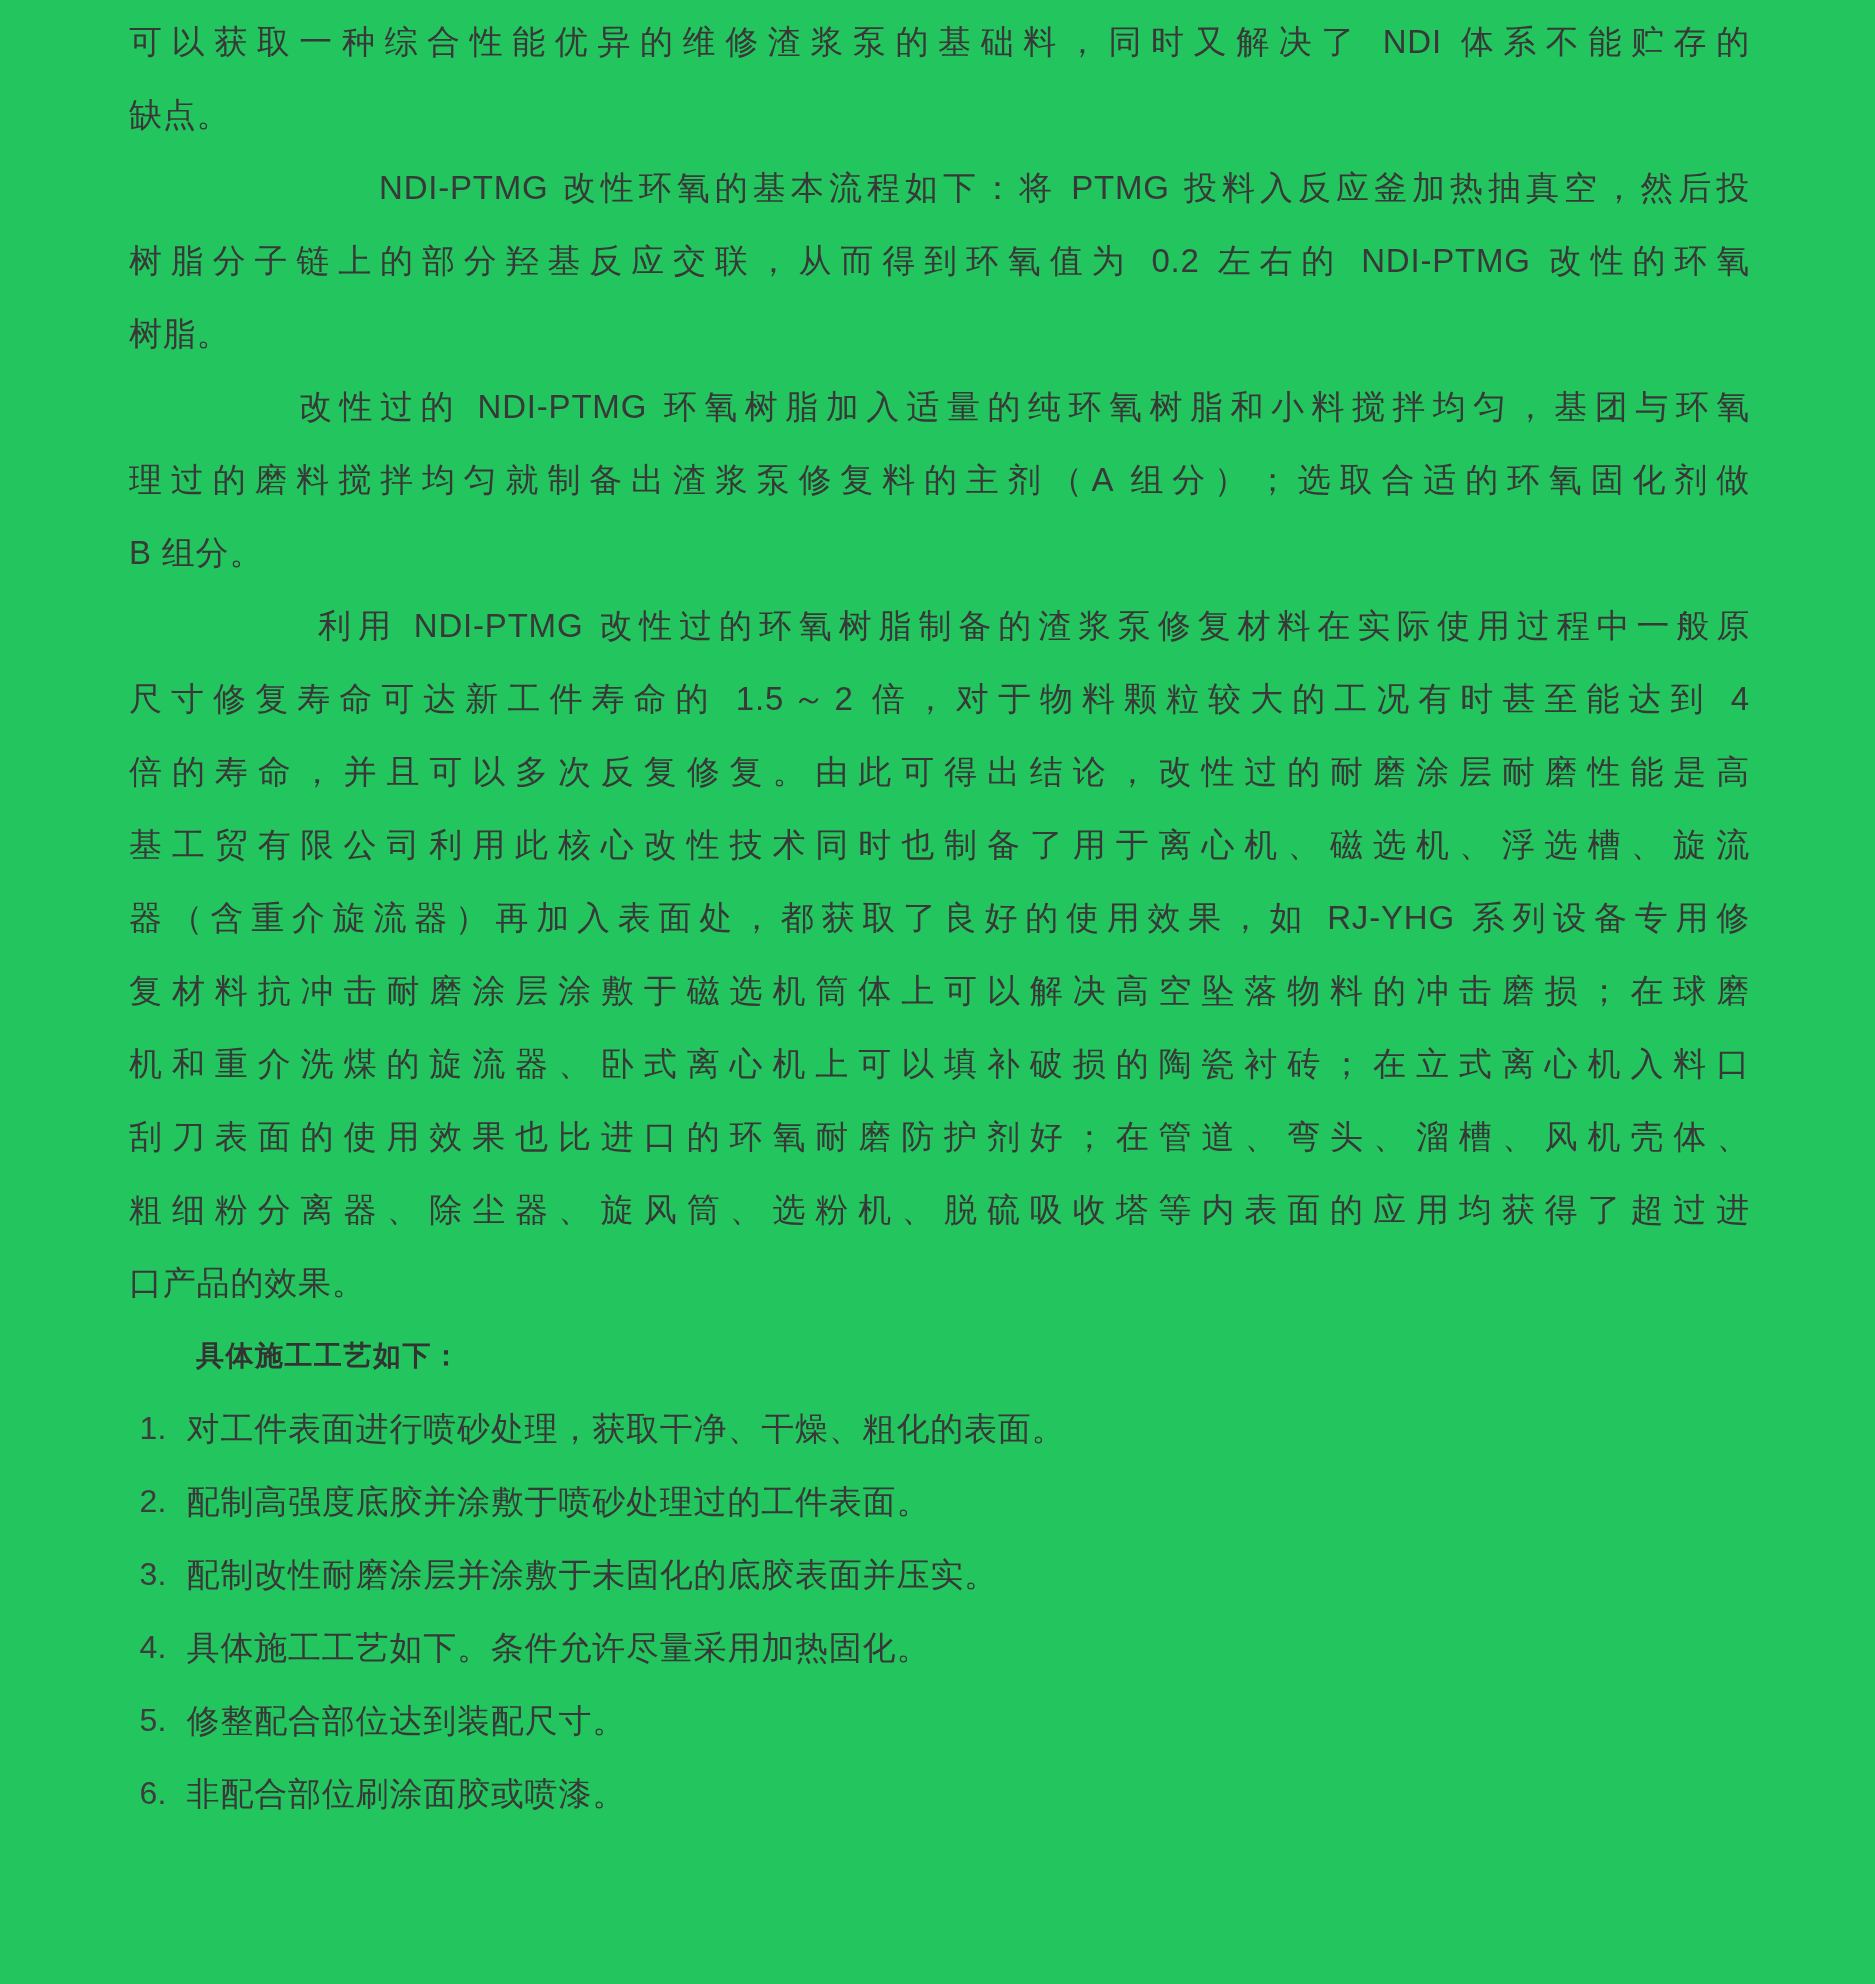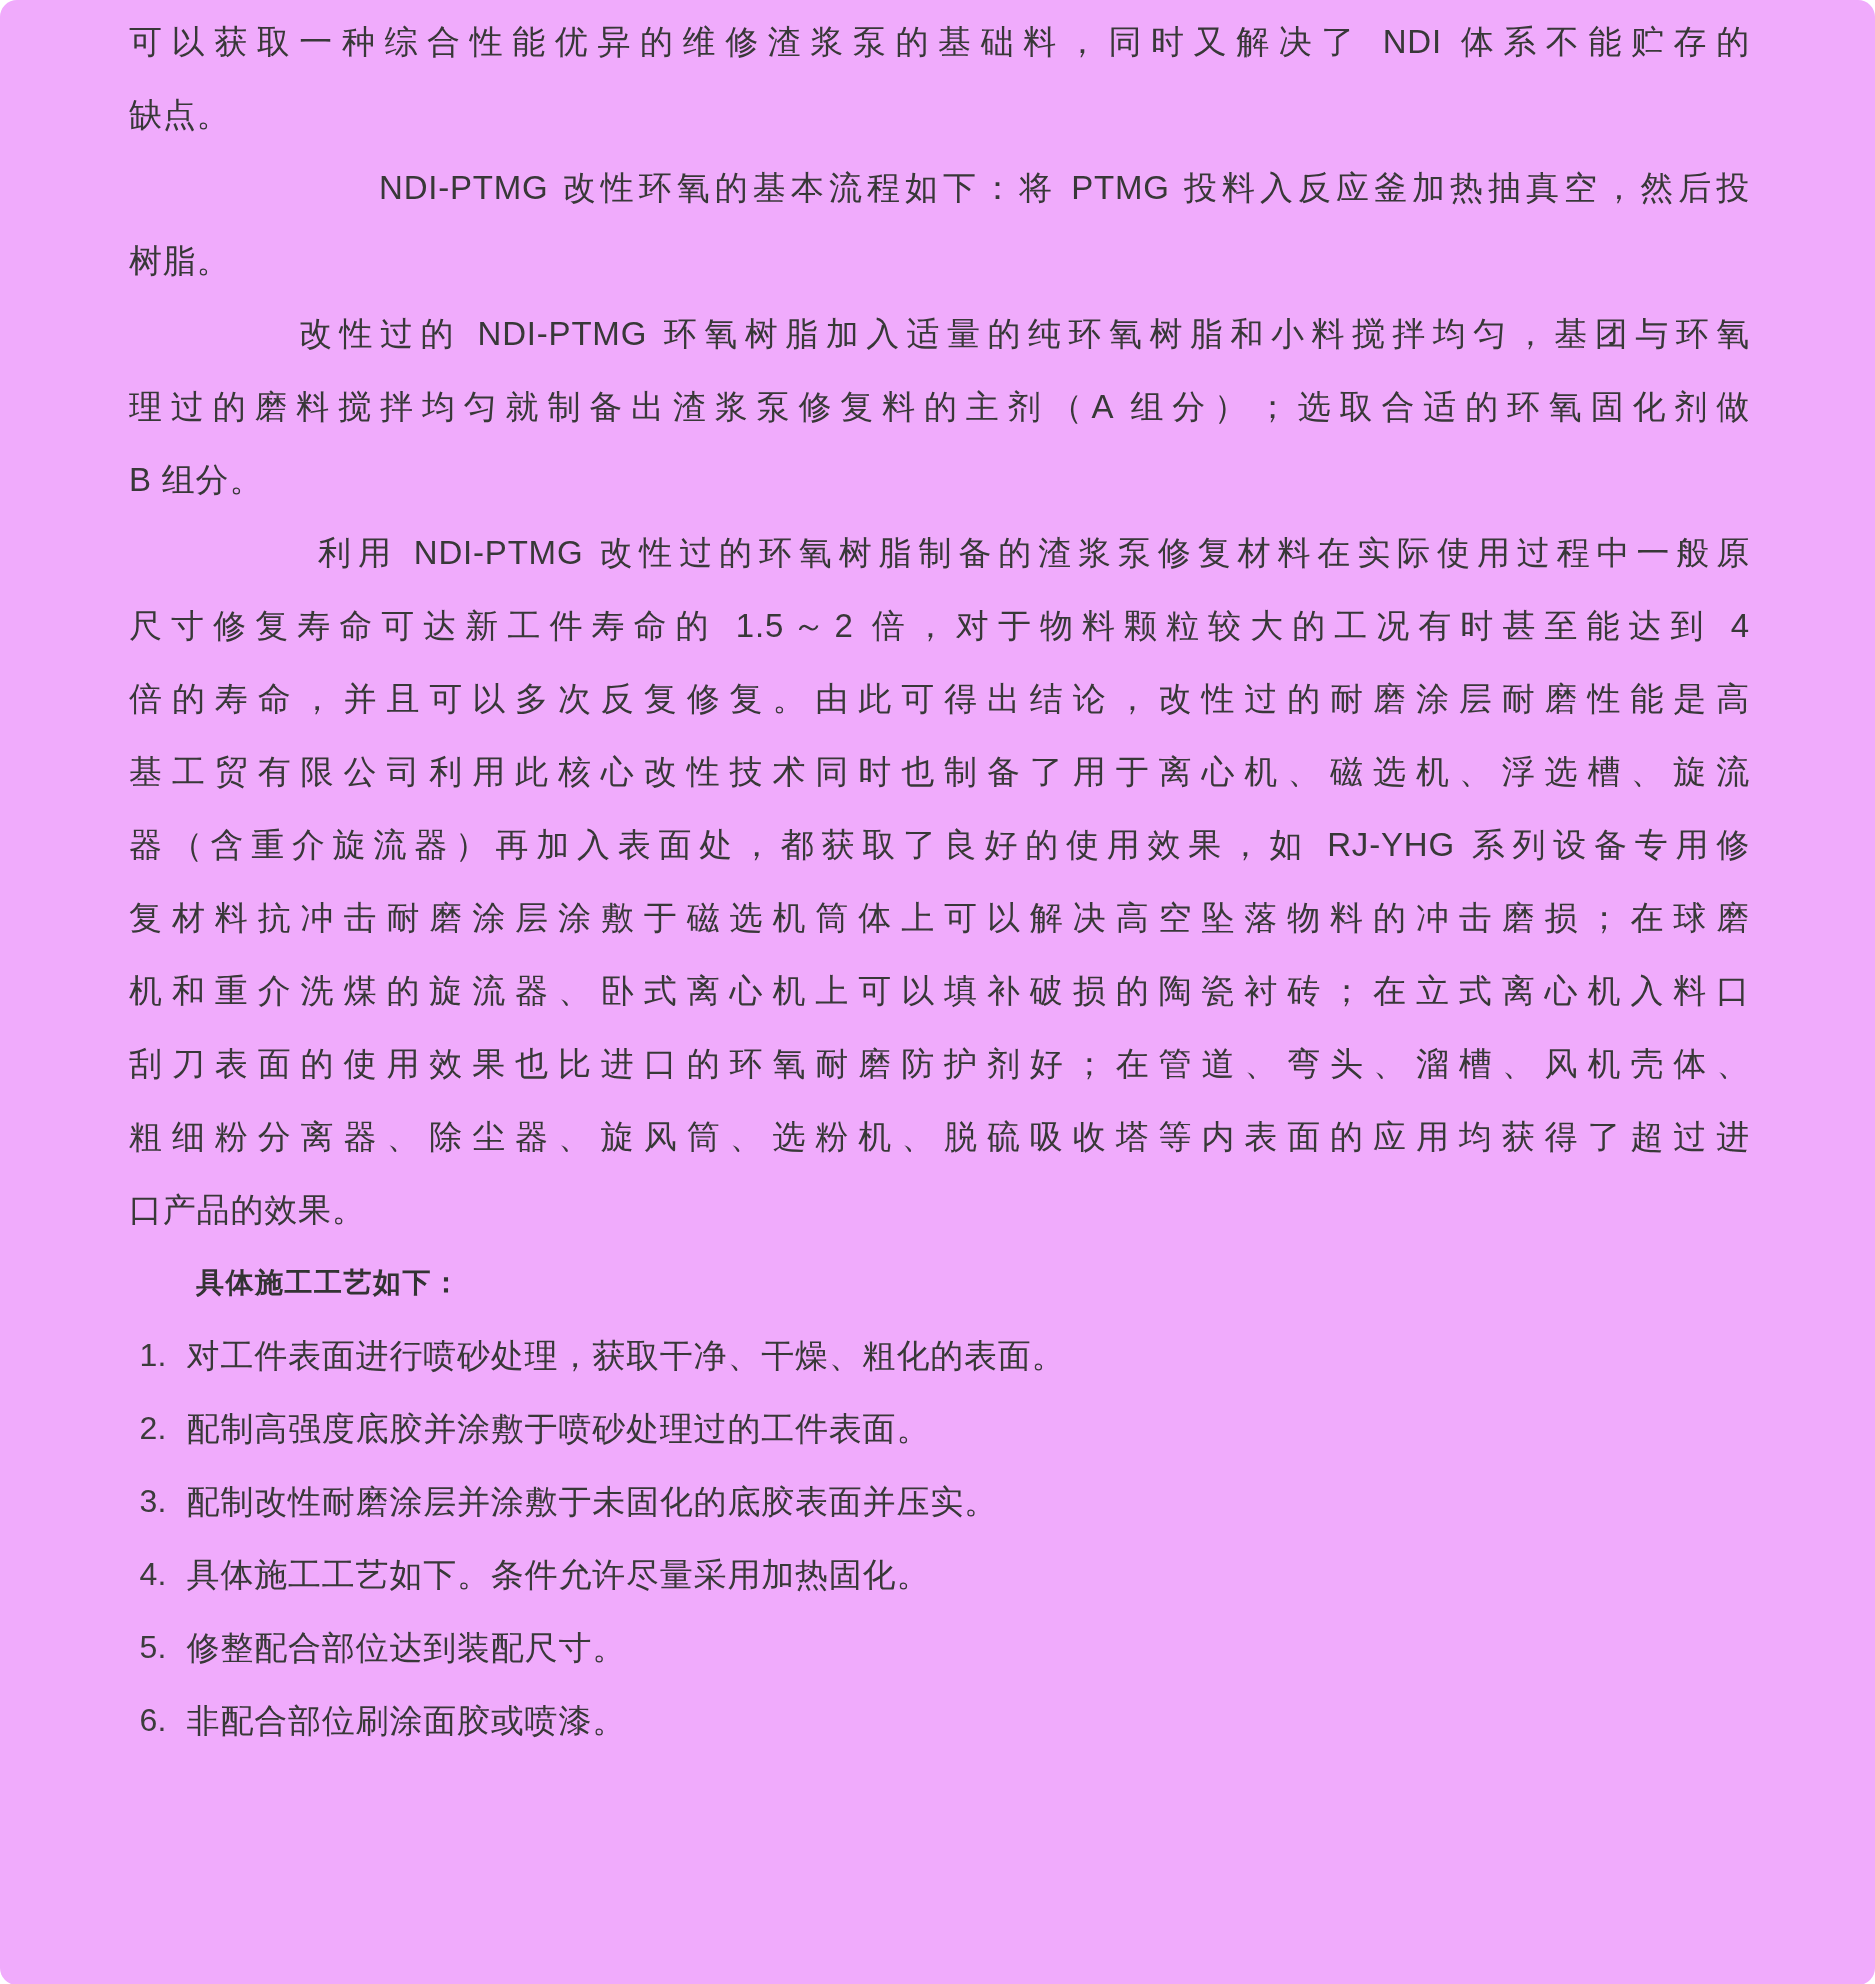--- a/index.html
+++ b/index.html
@@ -4,27 +4,26 @@
 <style>
   html, body {
     margin: 0;
     padding: 0;
     background: #ffffff;
   }
   .page {
     position: relative;
     width: 1875px;
     height: 1985px;
-    background: #f0abfc;
+    background: #22c55e;
     font-family: "Liberation Sans", sans-serif;
     color: #383838;
     box-sizing: border-box;
     padding: 4.5px 125px 0 129px;
     overflow: hidden;
-    border-radius: 17px;
   }
   .line {
     height: 73px;
     line-height: 73px;
     font-size: 33px;
     white-space: nowrap;
     letter-spacing: 0.8px;
   }
   .line.full {
     white-space: normal;
@@ -71,20 +70,21 @@
 <body>
 
 <div class="page">
   <div id="paragraphs">
       <div class="para para-p1">
         <div class="line full">可以获取一种综合性能优异的维修渣浆泵的基础料，同时又解决了 NDI 体系不能贮存的</div>
         <div class="line">缺点。</div>
       </div>
       <div class="para para-p2">
         <div class="line full">NDI-PTMG 改性环氧的基本流程如下：将 PTMG 投料入反应釜加热抽真空，然后投</div>
+        <div class="line full">树脂分子链上的部分羟基反应交联，从而得到环氧值为 0.2 左右的 NDI-PTMG 改性的环氧</div>
         <div class="line">树脂。</div>
       </div>
       <div class="para para-p3">
         <div class="line full">改性过的 NDI-PTMG 环氧树脂加入适量的纯环氧树脂和小料搅拌均匀，基团与环氧</div>
         <div class="line full">理过的磨料搅拌均匀就制备出渣浆泵修复料的主剂（A 组分）；选取合适的环氧固化剂做</div>
         <div class="line">B 组分。</div>
       </div>
       <div class="para para-p4">
         <div class="line full">利用 NDI-PTMG 改性过的环氧树脂制备的渣浆泵修复材料在实际使用过程中一般原</div>
         <div class="line full">尺寸修复寿命可达新工件寿命的 1.5～2 倍，对于物料颗粒较大的工况有时甚至能达到 4</div>

